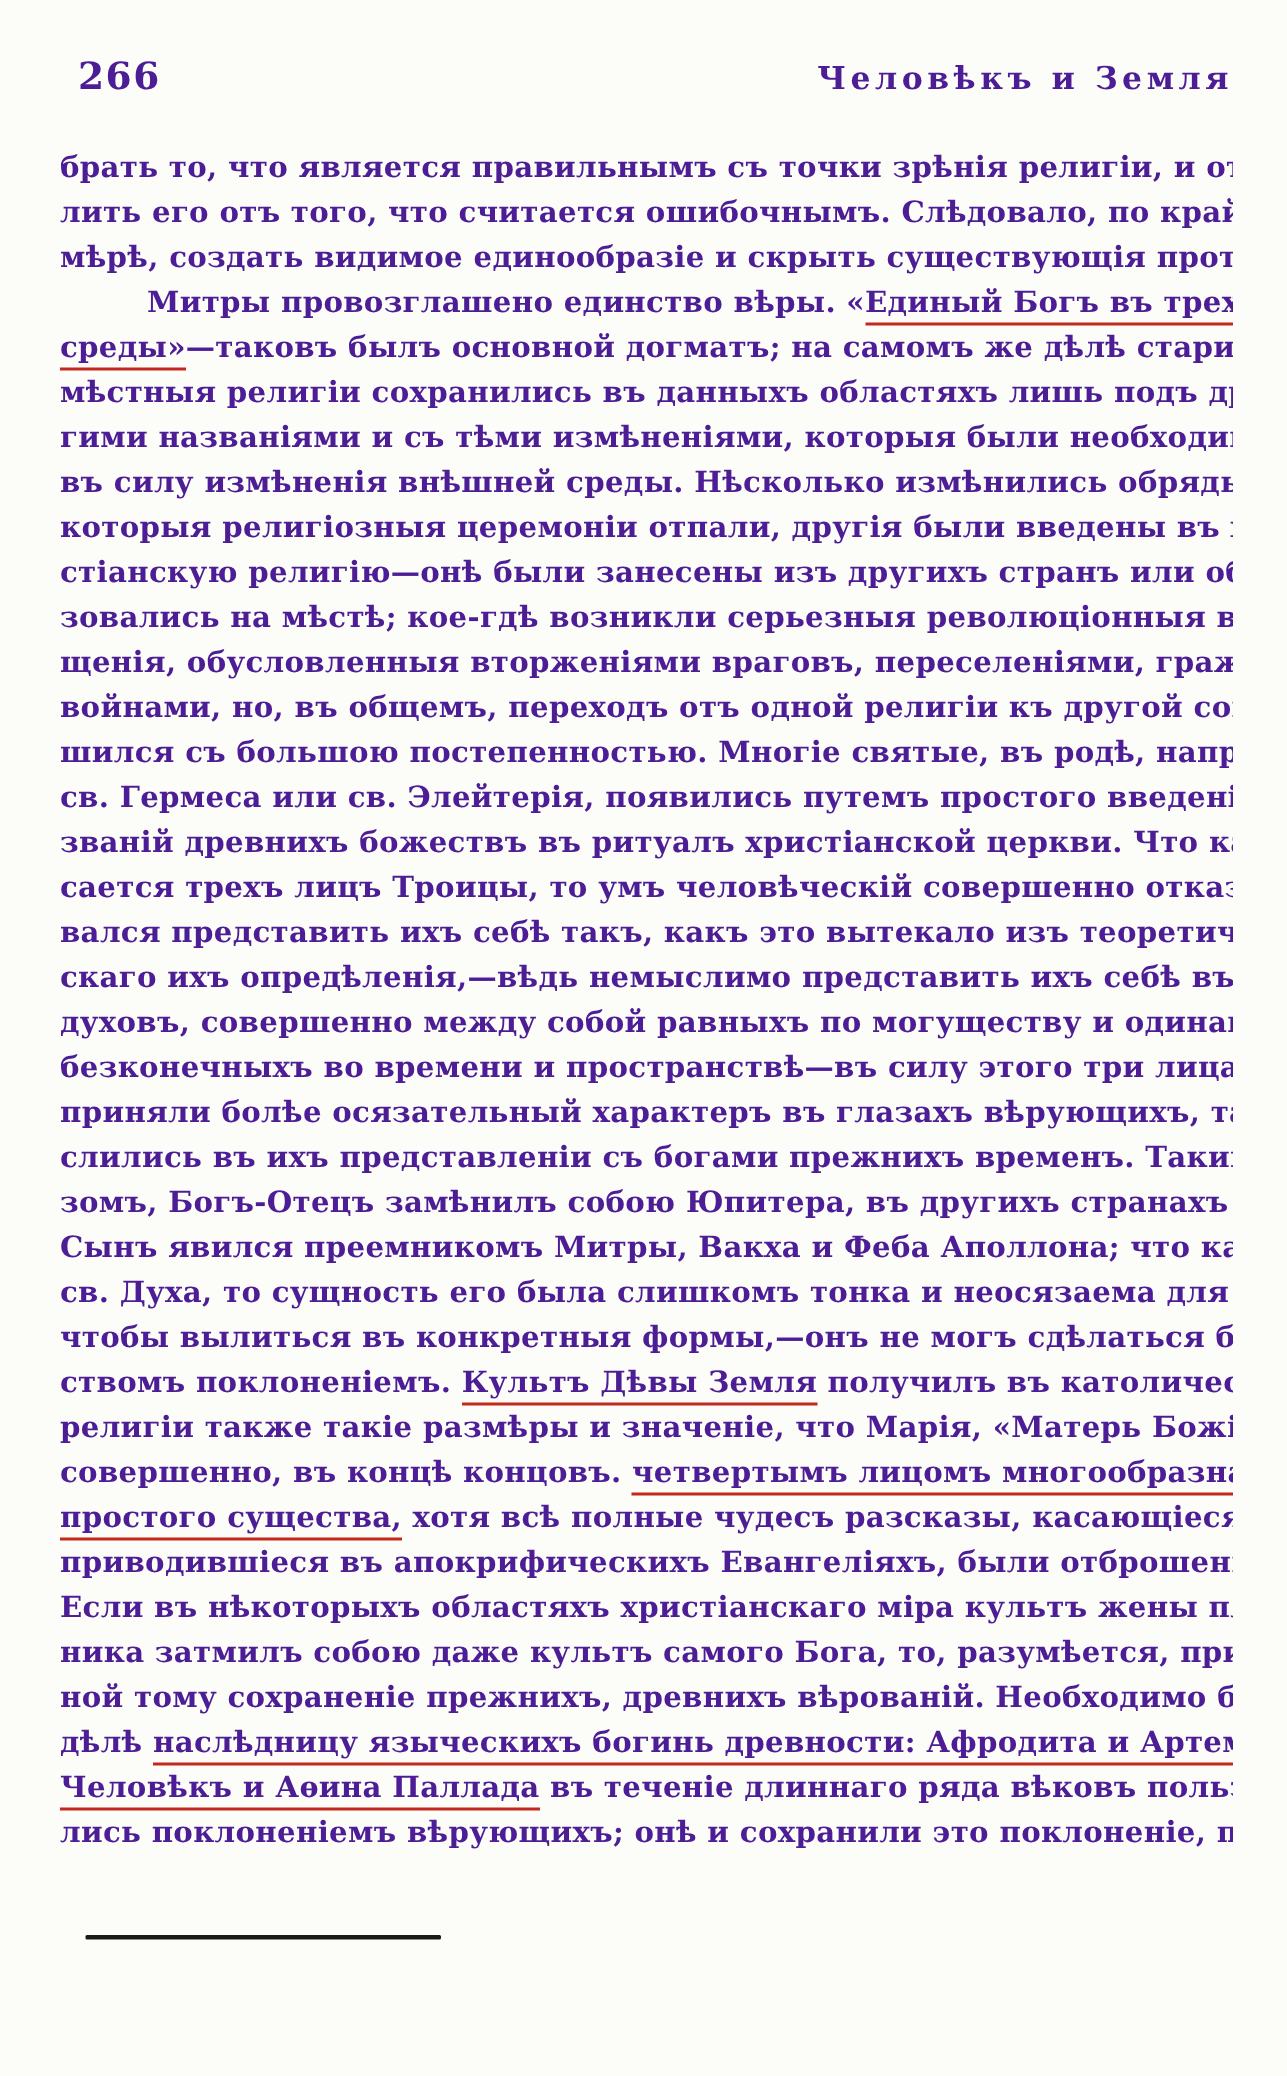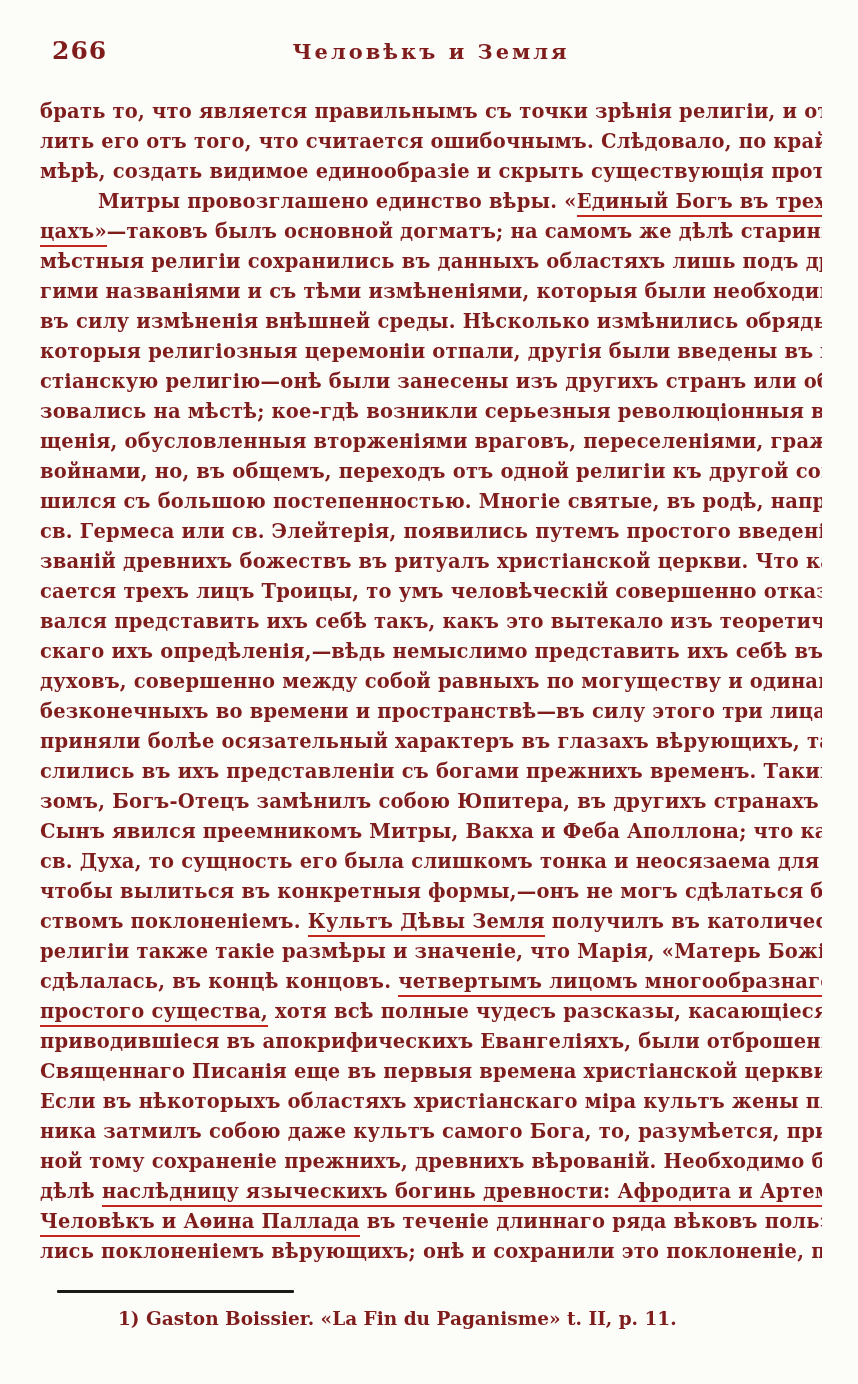--- a/index.html
+++ b/index.html
@@ -6,21 +6,21 @@
     margin: 0;
     padding: 0;
     background: #e8e8e4;
   }
   .page {
     position: relative;
     width: 858px;
     height: 1384px;
     margin: 0 auto;
     background: #fcfcf9;
-    color: #7f1d1d;
+    color: #4c1d95;
     font-family: "DejaVu Serif", serif;
     overflow: hidden;
   }
   .header {
     position: absolute;
     top: 36px;
     left: 40px;
     width: 782px;
     height: 34px;
   }
@@ -30,21 +30,21 @@
     top: 0;
     font-size: 25px;
     font-weight: bold;
     letter-spacing: 1px;
   }
   .running-title {
     position: absolute;
     left: 0;
     right: 0;
     top: 3px;
-    text-align: center;
+    text-align: right;
     font-size: 21px;
     font-weight: bold;
     letter-spacing: 3px;
   }
   .textblock {
     position: absolute;
     left: 40px;
     top: 97px;
     width: 782px;
   }
@@ -96,21 +96,21 @@
   <div class="header">
     <span class="pagenum">266</span>
     <span class="running-title">Человѣкъ и Земля</span>
   </div>
 
   <div class="textblock" id="textblock">
       <div class="line"><span>брать то, что является правильнымъ съ точки зрѣнія религіи, и отдѣ-</span></div>
       <div class="line"><span>лить его отъ того, что считается ошибочнымъ. Слѣдовало, по крайней</span></div>
       <div class="line"><span>мѣрѣ, создать видимое единообразіе и скрыть существующія противо-</span></div>
       <div class="line indent"><span>Митры провозглашено единство вѣры. «</span><span class="u">Единый Богъ въ трехъ ли-</span></div>
-      <div class="line"><span class="u">цахъ»</span><span>—таковъ былъ основной догматъ; на самомъ же дѣлѣ старинныя</span></div>
+      <div class="line"><span class="u">среды»</span><span>—таковъ былъ основной догматъ; на самомъ же дѣлѣ старинныя</span></div>
       <div class="line"><span>мѣстныя религіи сохранились въ данныхъ областяхъ лишь подъ дру-</span></div>
       <div class="line"><span>гими названіями и съ тѣми измѣненіями, которыя были необходимы</span></div>
       <div class="line"><span>въ силу измѣненія внѣшней среды. Нѣсколько измѣнились обряды, нѣ-</span></div>
       <div class="line"><span>которыя религіозныя церемоніи отпали, другія были введены въ хри-</span></div>
       <div class="line"><span>стіанскую религію—онѣ были занесены изъ другихъ странъ или обра-</span></div>
       <div class="line"><span>зовались на мѣстѣ; кое-гдѣ возникли серьезныя революціонныя возму-</span></div>
       <div class="line"><span>щенія, обусловленныя вторженіями враговъ, переселеніями, гражданскими</span></div>
       <div class="line"><span>войнами, но, въ общемъ, переходъ отъ одной религіи къ другой совер-</span></div>
       <div class="line"><span>шился съ большою постепенностью. Многіе святые, въ родѣ, напримѣръ,</span></div>
       <div class="line"><span>св. Гермеса или св. Элейтерія, появились путемъ простого введенія на-</span></div>
@@ -121,27 +121,25 @@
       <div class="line"><span>духовъ, совершенно между собой равныхъ по могуществу и одинаково</span></div>
       <div class="line"><span>безконечныхъ во времени и пространствѣ—въ силу этого три лица Троицы</span></div>
       <div class="line"><span>приняли болѣе осязательный характеръ въ глазахъ вѣрующихъ, такъ что</span></div>
       <div class="line"><span>слились въ ихъ представленіи съ богами прежнихъ временъ. Такимъ обра-</span></div>
       <div class="line"><span>зомъ, Богъ-Отецъ замѣнилъ собою Юпитера, въ другихъ странахъ Богъ-</span></div>
       <div class="line"><span>Сынъ явился преемникомъ Митры, Вакха и Феба Аполлона; что касается</span></div>
       <div class="line"><span>св. Духа, то сущность его была слишкомъ тонка и неосязаема для того,</span></div>
       <div class="line"><span>чтобы вылиться въ конкретныя формы,—онъ не могъ сдѣлаться боже-</span></div>
       <div class="line"><span>ствомъ поклоненіемъ. </span><span class="u">Культъ Дѣвы Земля</span><span> получилъ въ католической</span></div>
       <div class="line"><span>религіи также такіе размѣры и значеніе, что Марія, «Матерь Божія»,</span></div>
-      <div class="line"><span>сдѣлалась, въ концѣ концовъ. </span><span class="u">четвертымъ лицомъ многообразнаго боже-</span></div>
+      <div class="line"><span>совершенно, въ концѣ концовъ. </span><span class="u">четвертымъ лицомъ многообразнаго боже-</span></div>
       <div class="line"><span class="u">простого существа,</span><span> хотя всѣ полные чудесъ разсказы, касающіеся ея и</span></div>
       <div class="line"><span>приводившіеся въ апокрифическихъ Евангеліяхъ, были отброшены изъ</span></div>
-      <div class="line"><span>Священнаго Писанія еще въ первыя времена христіанской церкви </span></div>
       <div class="line"><span>Если въ нѣкоторыхъ областяхъ христіанскаго міра культъ жены плот-</span></div>
       <div class="line"><span>ника затмилъ собою даже культъ самого Бога, то, разумѣется, причи-</span></div>
       <div class="line"><span>ной тому сохраненіе прежнихъ, древнихъ вѣрованій. Необходимо было</span></div>
       <div class="line"><span>дѣлѣ </span><span class="u">наслѣдницу языческихъ богинь древности: Афродита и Артемида,</span></div>
       <div class="line"><span class="u">Человѣкъ и Аѳина Паллада</span><span> въ теченіе длиннаго ряда вѣковъ пользова-</span></div>
       <div class="line"><span>лись поклоненіемъ вѣрующихъ; онѣ и сохранили это поклоненіе, при-</span></div>
     </div>
 
   <div class="footnote-sep"></div>
-  <div class="footnote">1) Gaston Boissier. «La Fin du Paganisme» t. II, p. 11.</div>
 </div>
 
 </body></html>

